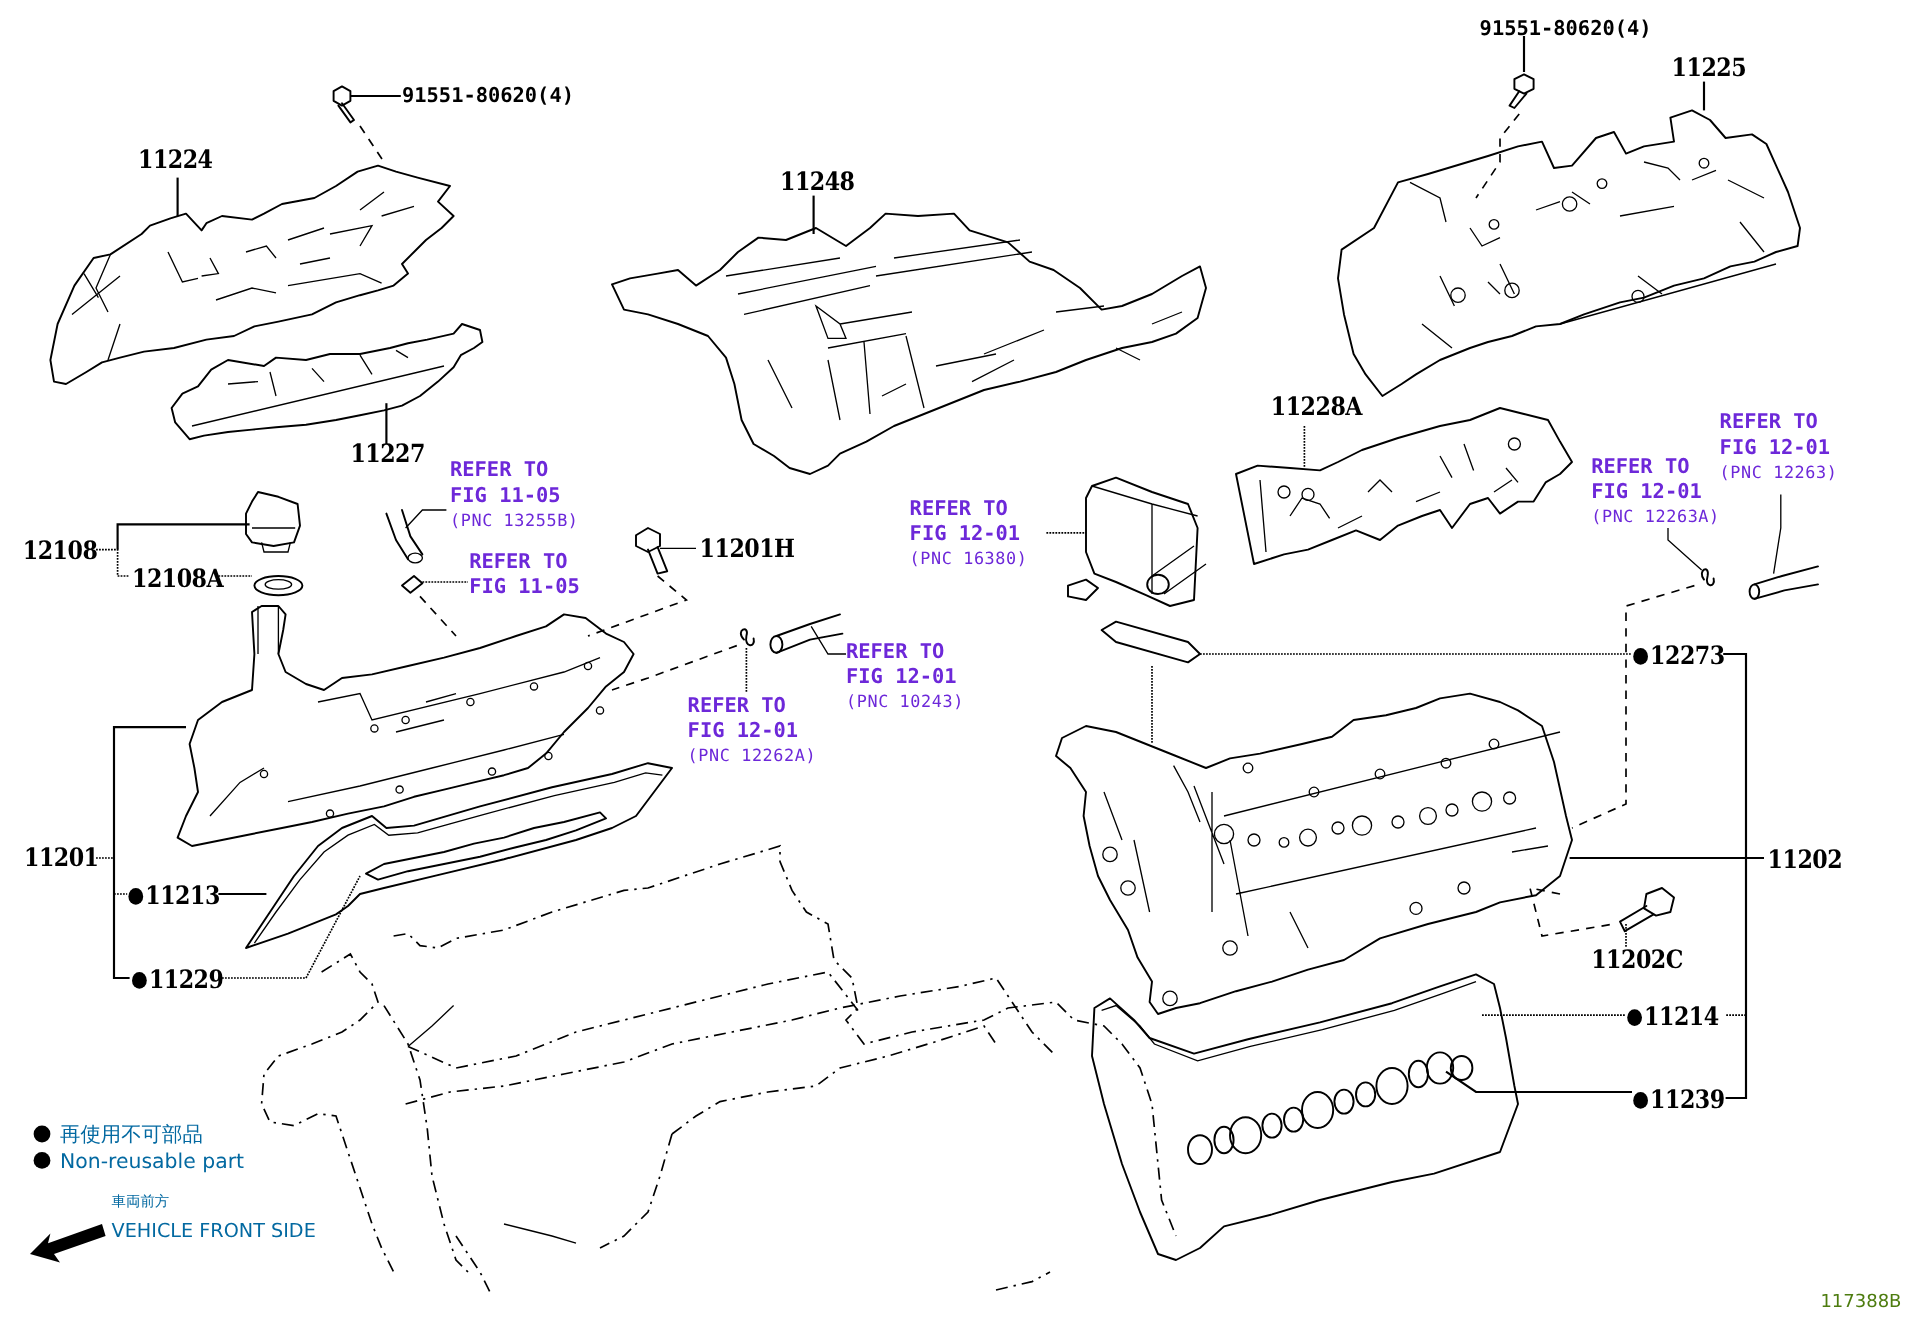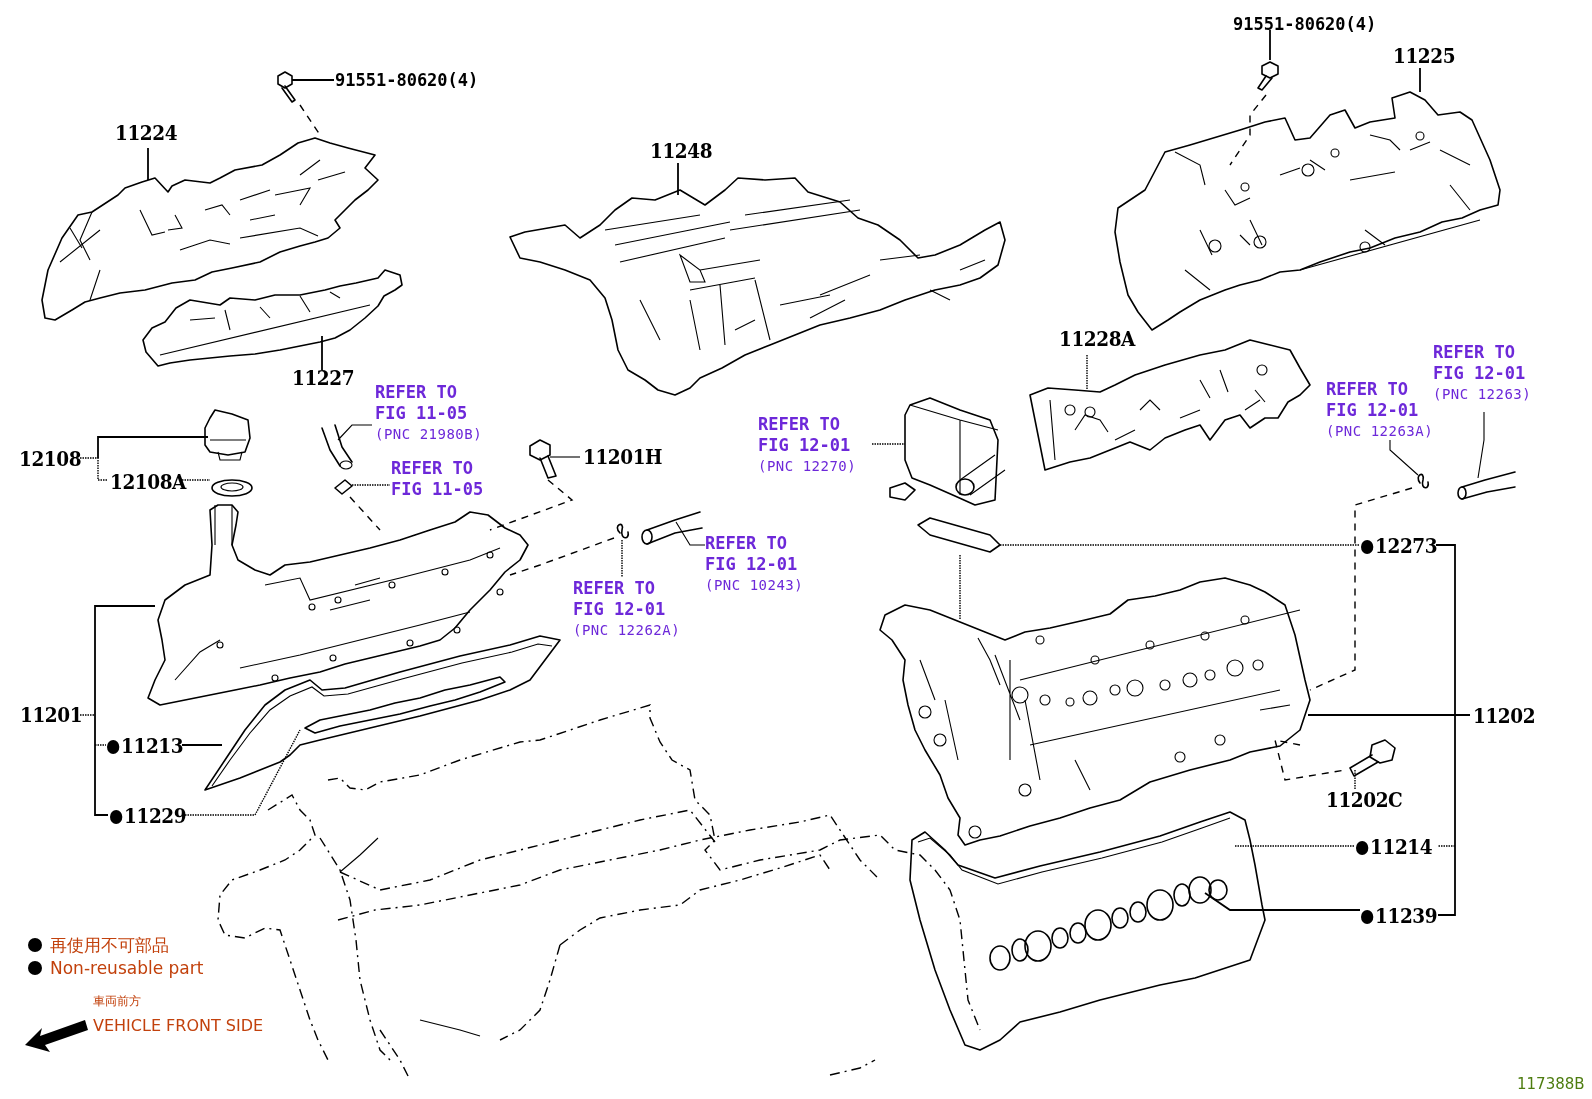--- a/index.html
+++ b/index.html
@@ -9,21 +9,21 @@
   .thin { fill: none; stroke: #000; stroke-width: 1.1; }
   .dash { fill: none; stroke: #000; stroke-width: 1.4; stroke-dasharray: 7 6; }
   .dash2 { fill: none; stroke: #000; stroke-width: 1.4; stroke-dasharray: 10 5 2 5; }
   .dot { fill: none; stroke: #000; stroke-width: 1.4; stroke-dasharray: 1.5 1; }
   .lead { fill: none; stroke: #000; stroke-width: 1.8; }
   .pnc { position: absolute; font-family: "DejaVu Serif", "Liberation Serif", serif; font-weight: bold; font-size: 21px; color: #000; white-space: nowrap; letter-spacing: -0.5px; transform: scaleX(0.88); transform-origin: left top; cursor: pointer; }
   .ref { position: absolute; font-family: "DejaVu Sans Mono", "Liberation Mono", monospace; font-weight: bold; font-size: 17px; line-height: 21px; color: #6d28d9; white-space: pre; cursor: pointer; }
   .ref .sub { font-weight: normal; font-size: 14px; letter-spacing: 0.5px; text-align: right; }
   .bolt { position: absolute; font-family: "DejaVu Sans Mono", "Liberation Mono", monospace; font-weight: bold; font-size: 17px; color: #000; white-space: nowrap; cursor: pointer; }
   .bullet { display: inline-block; width: 14px; height: 14px; border-radius: 50%; background: #000; margin-right: 2px; vertical-align: -1px; }
-  .legend { position: absolute; font-family: "DejaVu Sans", "Liberation Sans", sans-serif; font-size: 17px; color: #c2410c; white-space: nowrap; }
+  .legend { position: absolute; font-family: "DejaVu Sans", "Liberation Sans", sans-serif; font-size: 17px; color: #0369a1; white-space: nowrap; }
   .legend .lb { display: inline-block; width: 14px; height: 14px; border-radius: 50%; background: #000; margin-right: 8px; vertical-align: -1px; }
   .figid { position: absolute; font-family: "DejaVu Sans", "Liberation Sans", sans-serif; font-size: 15px; color: #4d7c0f; }
 </style>
 </head>
 <body>
 
 <div id="canvas">
 
 <svg id="art" viewBox="0 0 1592 1099">
 
@@ -270,25 +270,25 @@
 <div class="pnc" style="left:583px;top:444px;">11201H</div>
 <div class="pnc" style="left:20px;top:702px;">11201</div>
 <div class="pnc" style="left:107px;top:733px;"><span class="bullet"></span><span>11213</span></div>
 <div class="pnc" style="left:110px;top:803px;"><span class="bullet"></span><span>11229</span></div>
 <div class="pnc" style="left:1361px;top:533px;"><span class="bullet"></span><span>12273</span></div>
 <div class="pnc" style="left:1473px;top:703px;">11202</div>
 <div class="pnc" style="left:1326px;top:787px;">11202C</div>
 <div class="pnc" style="left:1356px;top:834px;"><span class="bullet"></span><span>11214</span></div>
 <div class="pnc" style="left:1361px;top:903px;"><span class="bullet"></span><span>11239</span></div>
 
-<div class="ref" style="left:375px;top:382px;"><div>REFER TO</div><div>FIG 11-05</div><div class="sub">(PNC 21980B)</div></div>
+<div class="ref" style="left:375px;top:382px;"><div>REFER TO</div><div>FIG 11-05</div><div class="sub">(PNC 13255B)</div></div>
 <div class="ref" style="left:391px;top:458px;"><div>REFER TO</div><div>FIG 11-05</div></div>
 <div class="ref" style="left:705px;top:533px;"><div>REFER TO</div><div>FIG 12-01</div><div class="sub">(PNC 10243)</div></div>
 <div class="ref" style="left:573px;top:578px;"><div>REFER TO</div><div>FIG 12-01</div><div class="sub">(PNC 12262A)</div></div>
-<div class="ref" style="left:758px;top:414px;"><div>REFER TO</div><div>FIG 12-01</div><div class="sub">(PNC 12270)</div></div>
+<div class="ref" style="left:758px;top:414px;"><div>REFER TO</div><div>FIG 12-01</div><div class="sub">(PNC 16380)</div></div>
 <div class="ref" style="left:1326px;top:379px;"><div>REFER TO</div><div>FIG 12-01</div><div class="sub">(PNC 12263A)</div></div>
 <div class="ref" style="left:1433px;top:342px;"><div>REFER TO</div><div>FIG 12-01</div><div class="sub">(PNC 12263)</div></div>
 
 <div class="legend" style="left:28px;top:934px;"><span class="lb"></span><span>再使用不可部品</span></div>
 <div class="legend" style="left:28px;top:958px;text-align:center;"><span class="lb"></span><span>Non-reusable part</span></div>
 <div class="legend" style="left:93px;top:993px;font-size:12px;">車両前方</div>
 <div class="legend" style="left:93px;top:1016px;font-size:16px;">VEHICLE FRONT SIDE</div>
 
 <div class="figid" style="left:1517px;top:1075px;">117388B</div>
 

